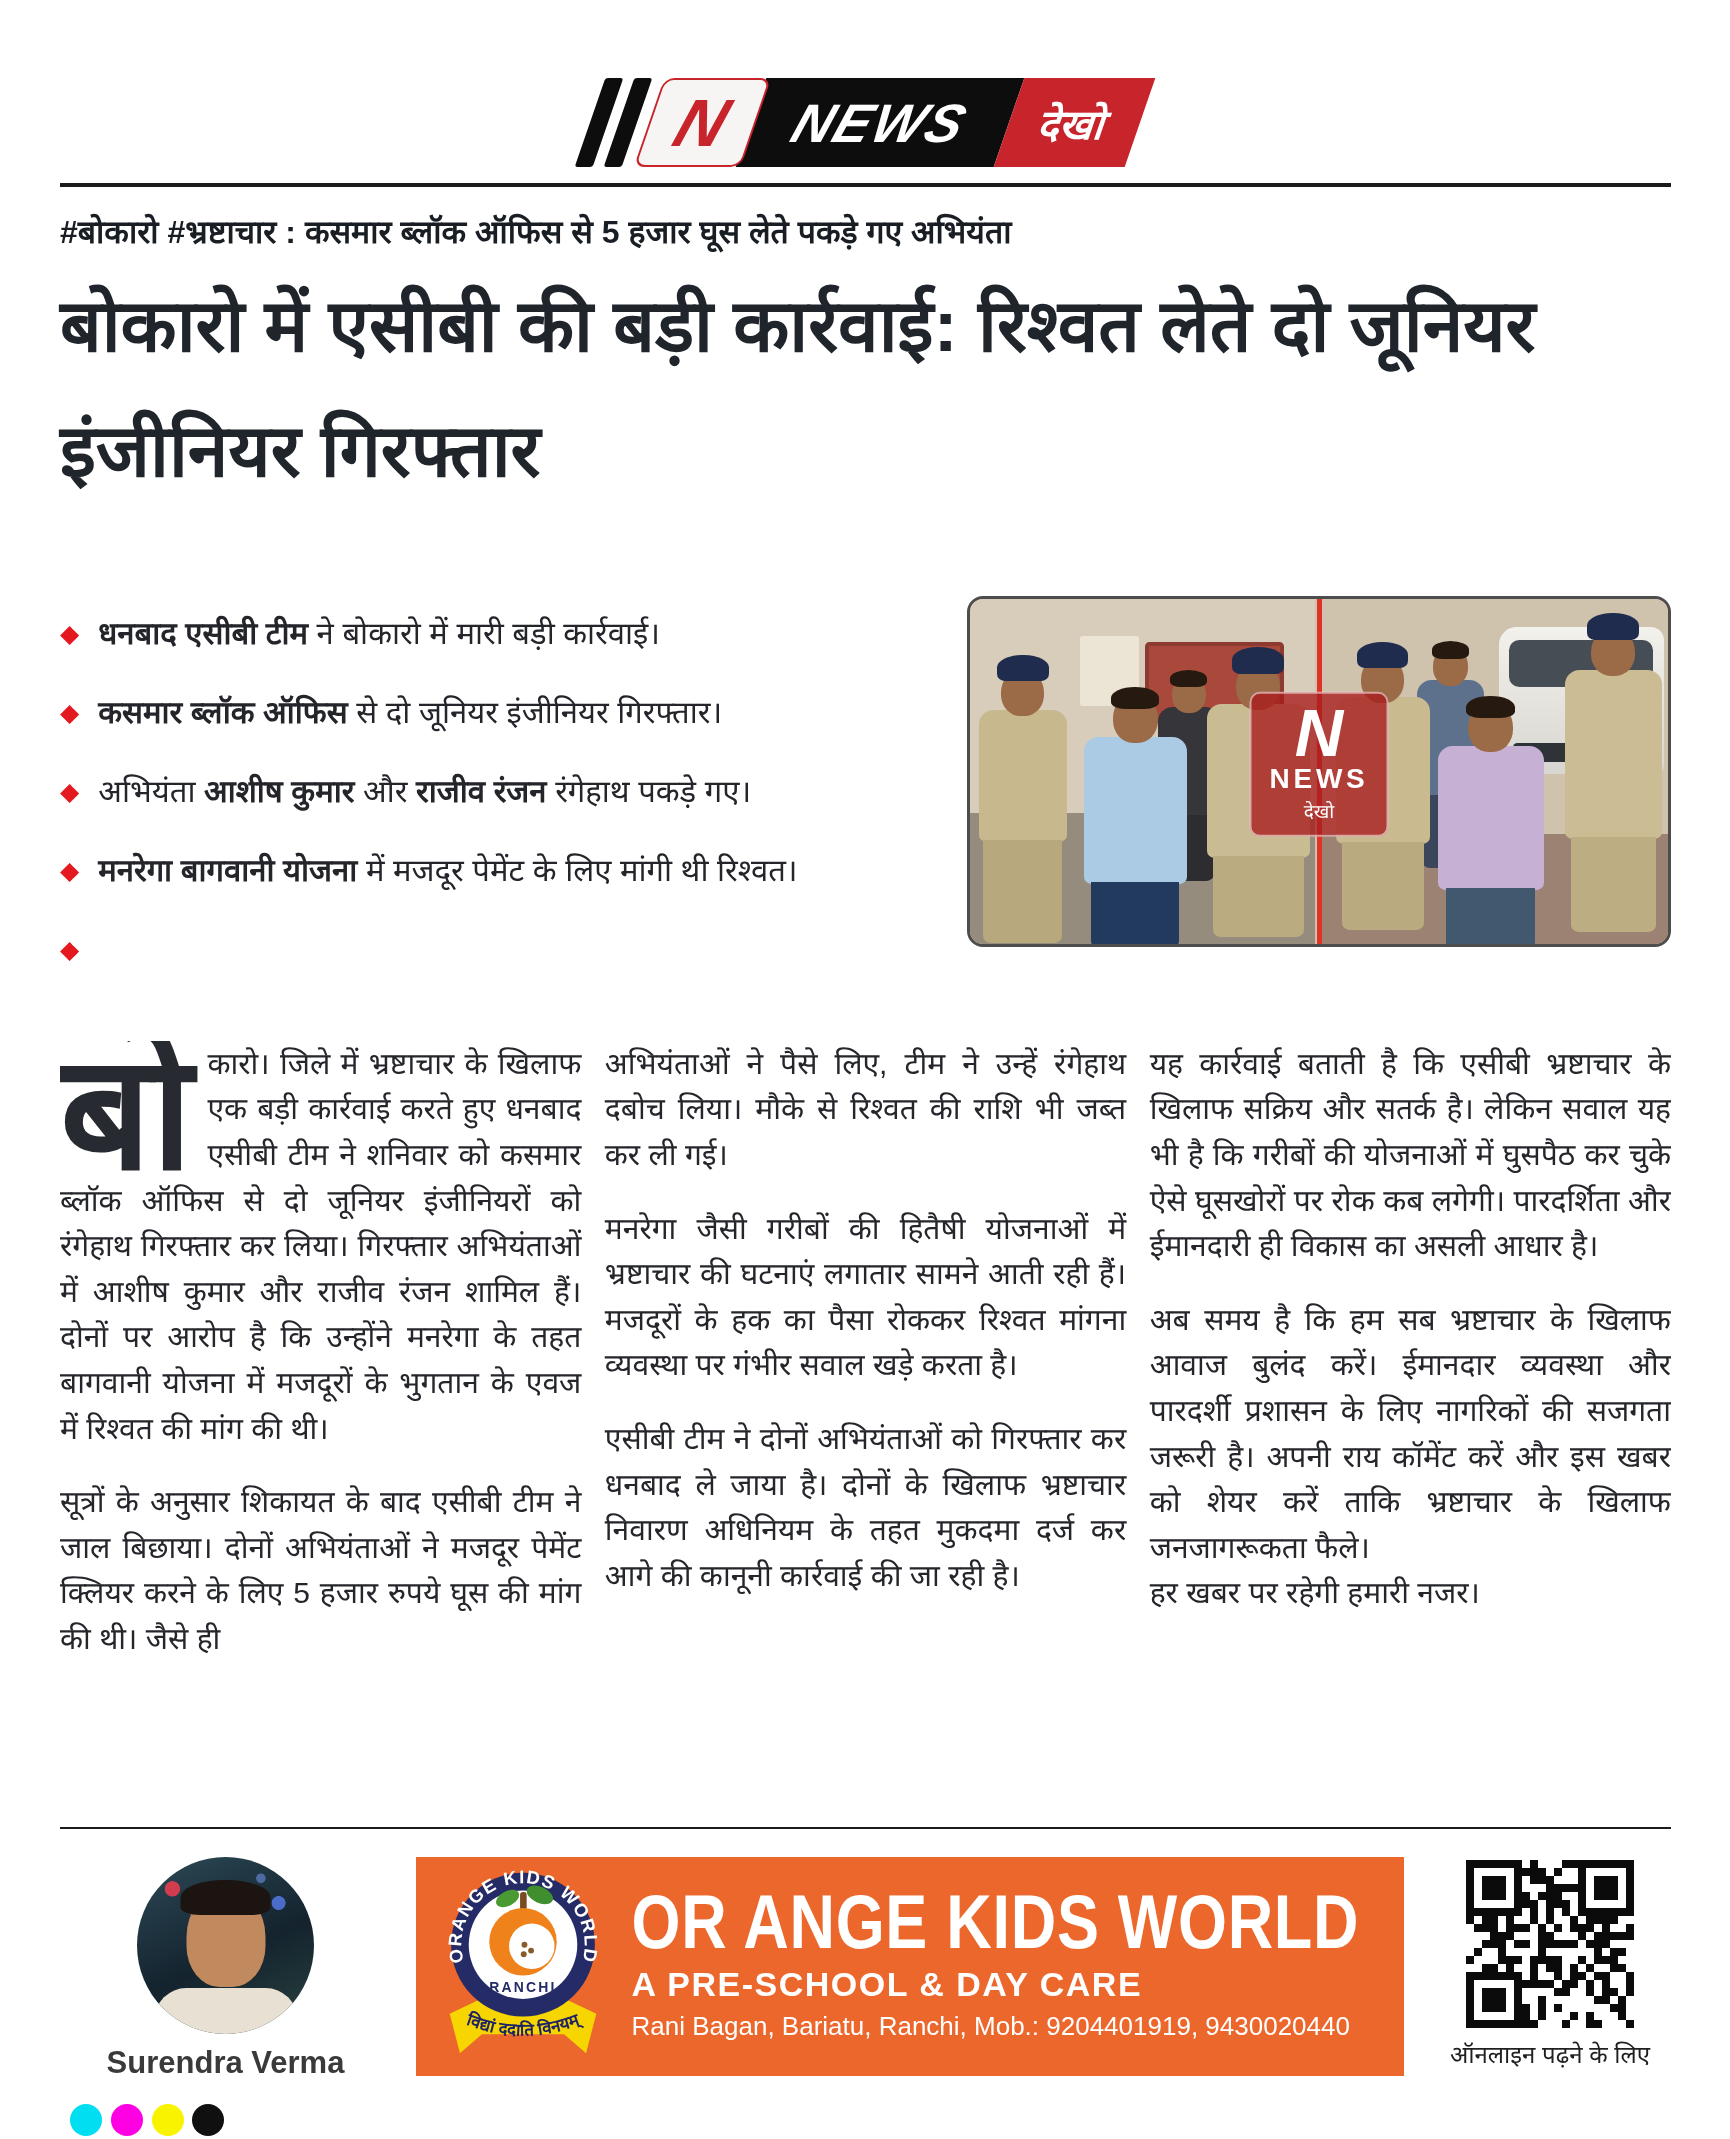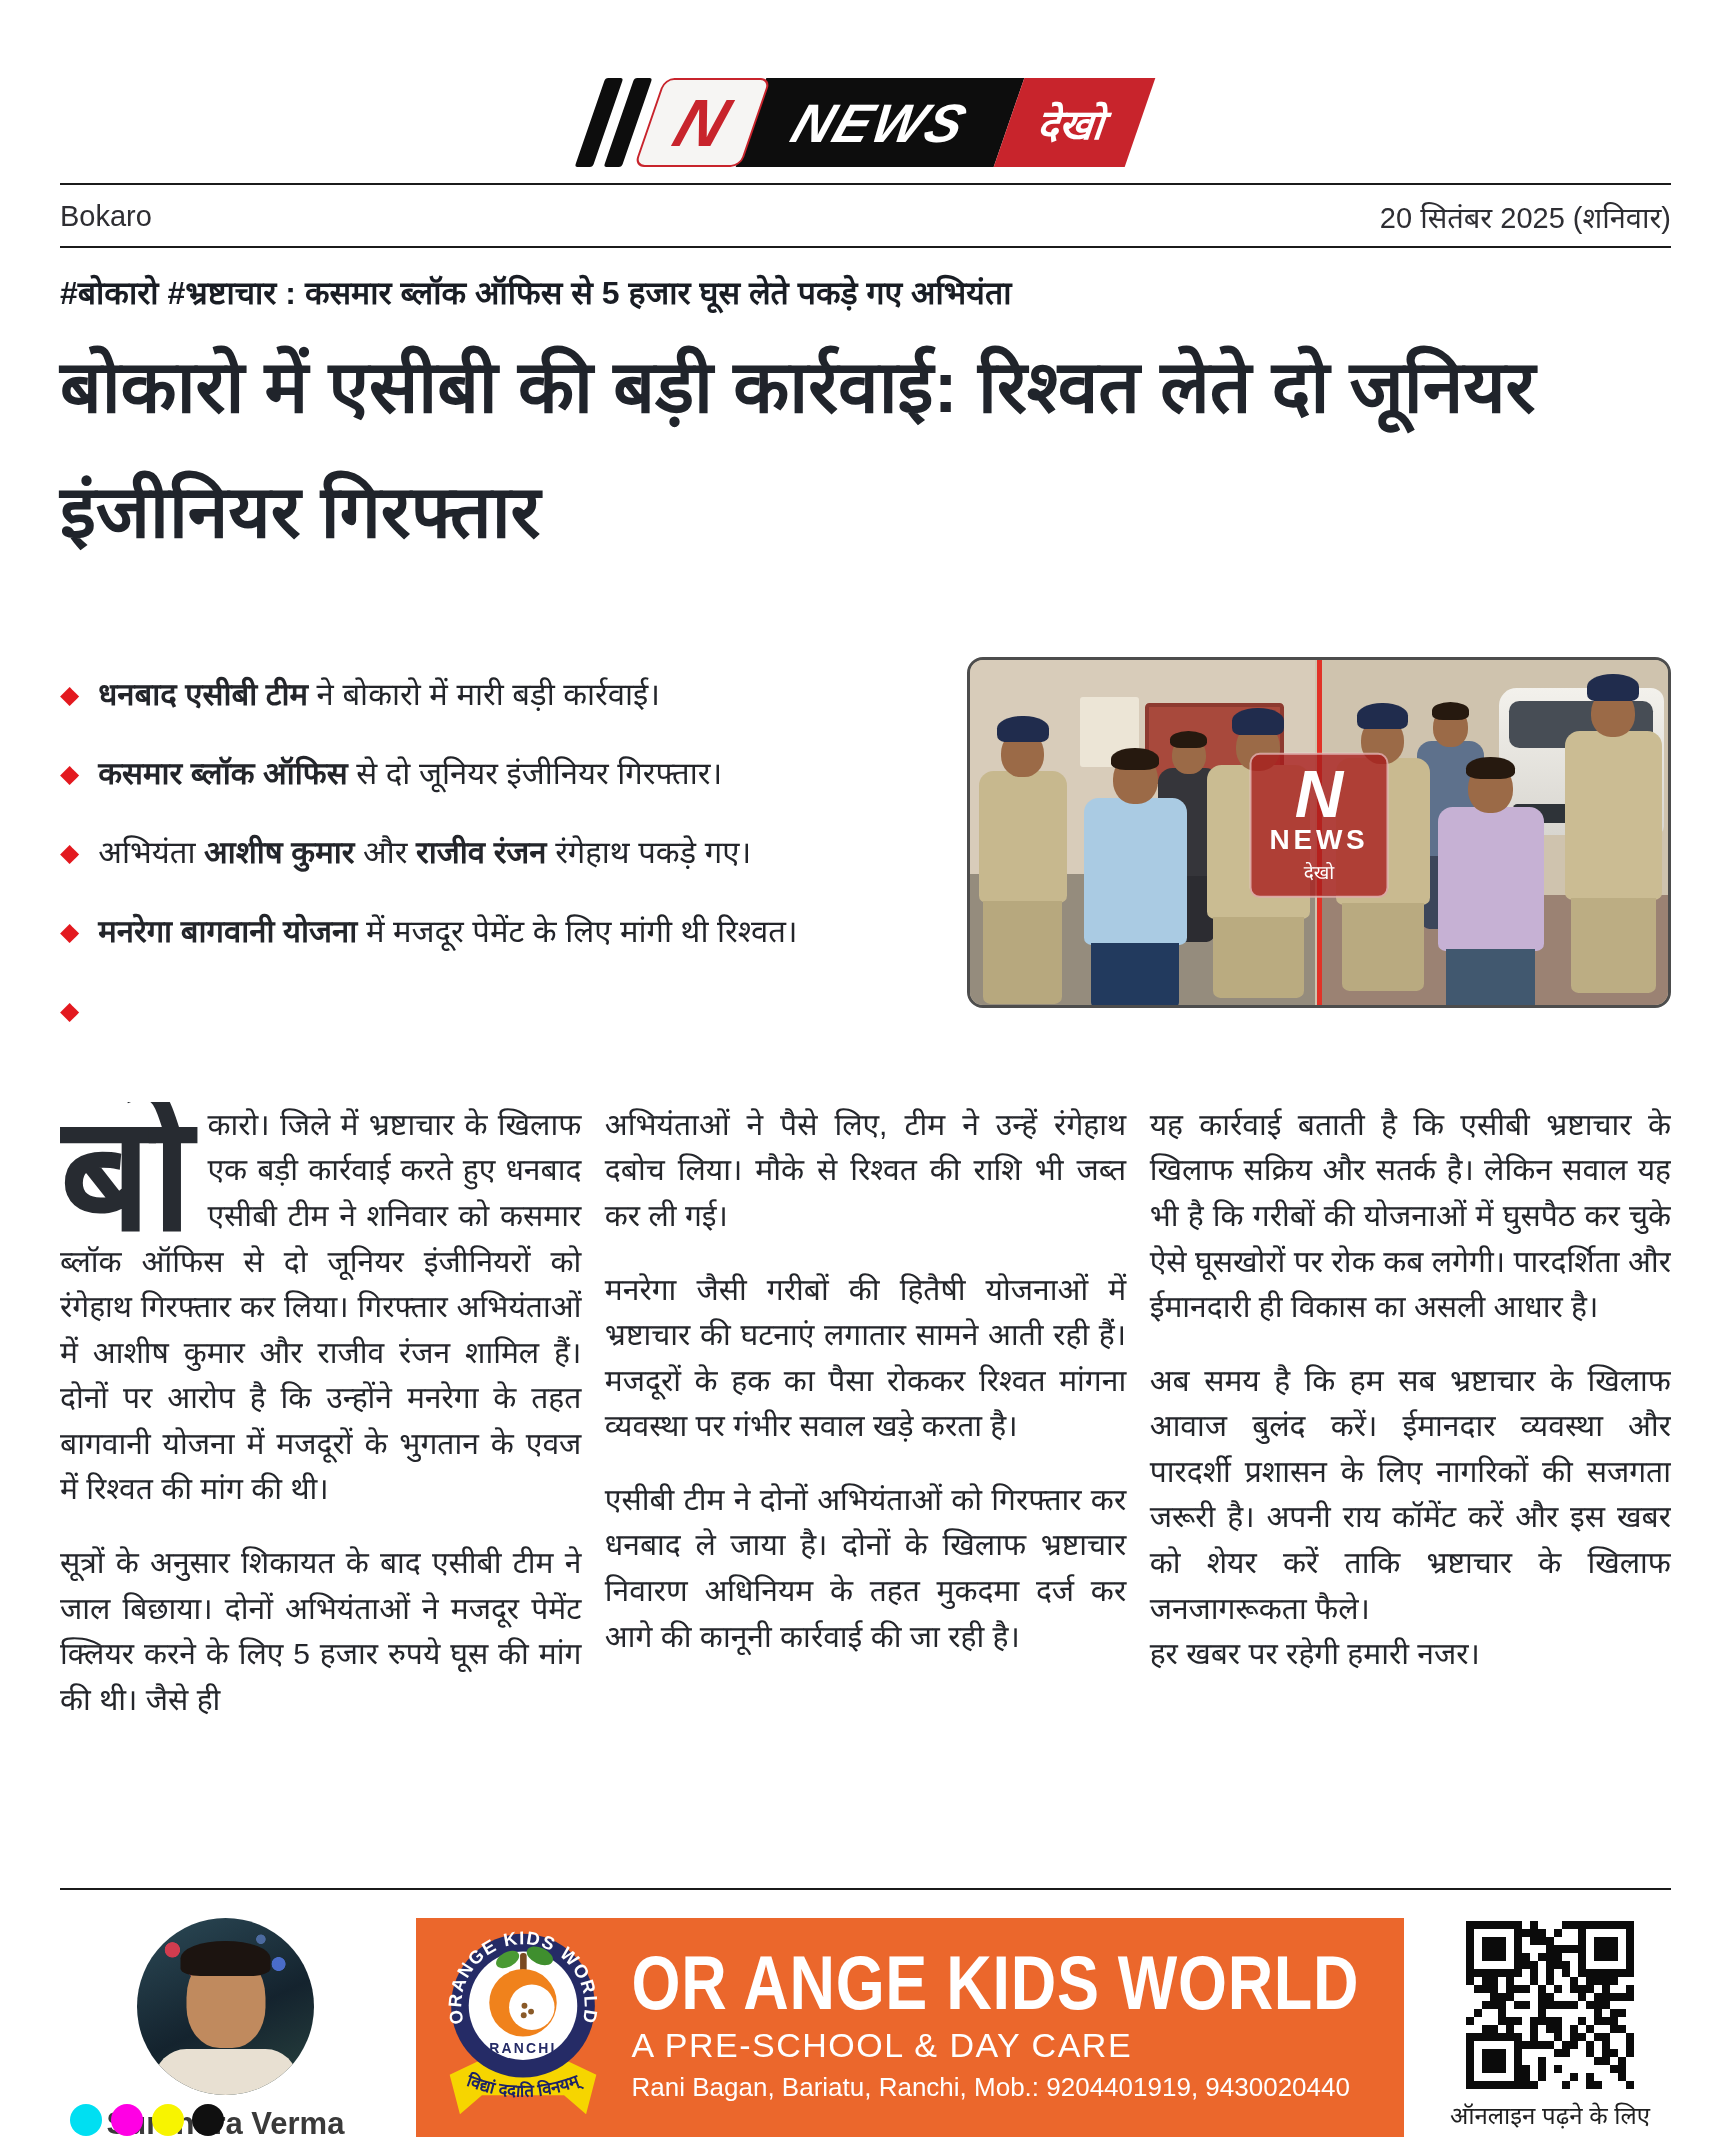--- a/index.html
+++ b/index.html
@@ -75,21 +75,21 @@
       linear-gradient(155deg,#2c4a57,#14232e 55%,#2a4440); }
   .avatar .face { position:absolute; left:50%; top:19%; transform:translateX(-50%); width:79px; height:97px; background:#c08a5e; border-radius:48% 48% 42% 42%; }
   .avatar .face::before { content:""; position:absolute; top:-10.3px; left:-5.9px; right:-5.9px; height:35px; background:#1c1410; border-radius:50% 50% 22% 22%; }
   .avatar .shoulders { position:absolute; left:50%; bottom:-7.3px; transform:translateX(-50%); width:143px; height:53px; background:#e8e0d2; border-radius:32px 32px 0 0; }
   .author-name { margin-top:11.7px; font-size:31px; font-weight:700; color:#3a3a3a; }
 
   .ad { flex:1; background:#eb672c; display:flex; align-items:center; padding:0 32px 0 19px; gap:20.5px; }
   .badge { width:176px; height:213px; flex:none; margin-top:-2.9px; }
   .ad-text { flex:1; text-align:left; color:#fff; }
   .ad-title { display:inline-block; font-size:63px; font-weight:800; line-height:1; letter-spacing:0.7px; transform:scaleY(1.22); transform-origin:center; white-space:nowrap; }
-  .ad-sub { font-size:34px; font-weight:400; margin-top:11.7px; letter-spacing:1.5px; }
+  .ad-sub { font-size:34px; font-weight:700; margin-top:11.7px; letter-spacing:1.5px; }
   .ad-addr { font-size:26px; margin-top:7px; font-weight:400; }
 
   .qr-block { width:242px; flex:none; display:flex; flex-direction:column; align-items:center; }
   .qr { display:grid; grid-template-columns:repeat(21,8px); grid-auto-rows:8px; background:#fff; padding:2.9px; }
   .qr i { display:block; width:8px; height:8px; background:#fff; }
   .qr i.qd { background:#0b0b0b; }
   .qr-caption { margin-top:8.8px; font-size:24px; line-height:1.3; text-align:center; color:#1f1f1f; }
 
   .cmyk { position:absolute; left:70px; bottom:4.4px; display:flex; gap:8.8px; }
   .cmyk i { width:32px; height:32px; border-radius:50%; display:block; background:#ccc; }
@@ -110,24 +110,20 @@
           <span>NEWS</span>
         </div>
       <div class="dekhobox">
           <span>देखो</span>
         </div>
     </div>
   </div>
 
   <div class="content">
     <hr class="rule rule-top">
-    <div class="meta-row">
-      <span>Bokaro</span>
-      <span>20 सितंबर 2025 (शनिवार)</span>
-    </div>
     <hr class="rule">
 
     <h2 class="kicker">#बोकारो #भ्रष्टाचार : कसमार ब्लॉक ऑफिस से 5 हजार घूस लेते पकड़े गए अभियंता</h2>
     <h1 class="headline">बोकारो में एसीबी की बड़ी कार्रवाई: रिश्वत लेते दो जूनियर इंजीनियर गिरफ्तार</h1>
 
     <section class="lead">
       <ul class="bullets">
           <li>
             <span class="diamond" style="color: rgb(227, 25, 31);">◆</span>
             <span><b>धनबाद एसीबी टीम</b><span> ने बोकारो में मारी बड़ी कार्रवाई।</span></span>

